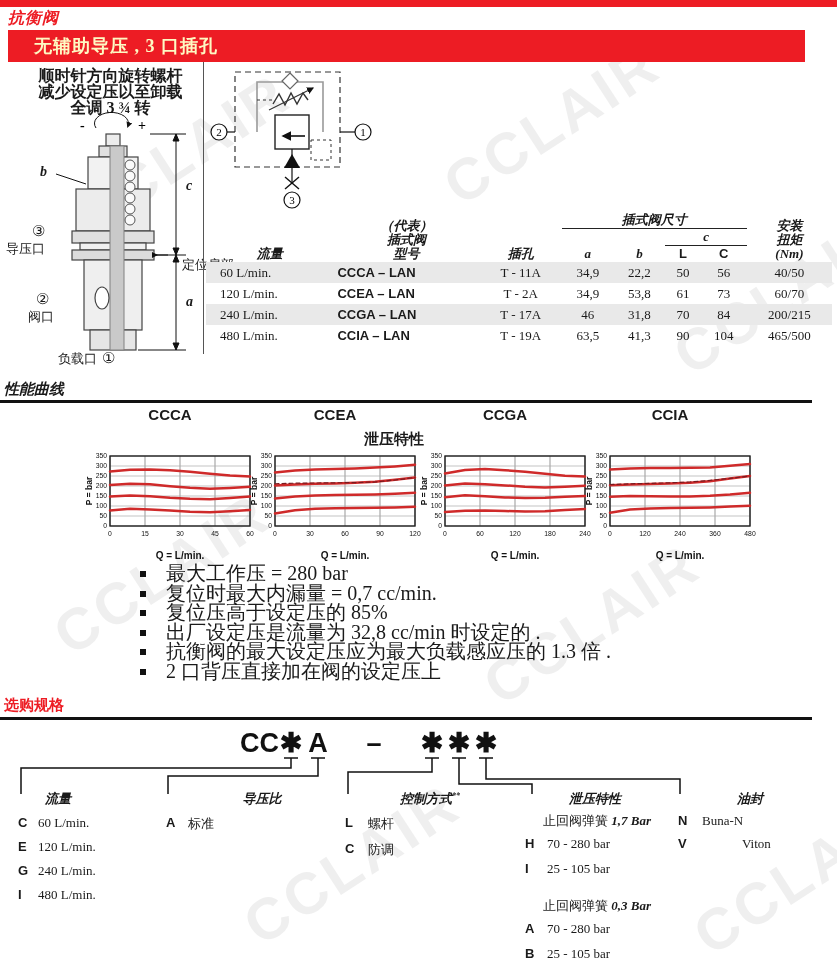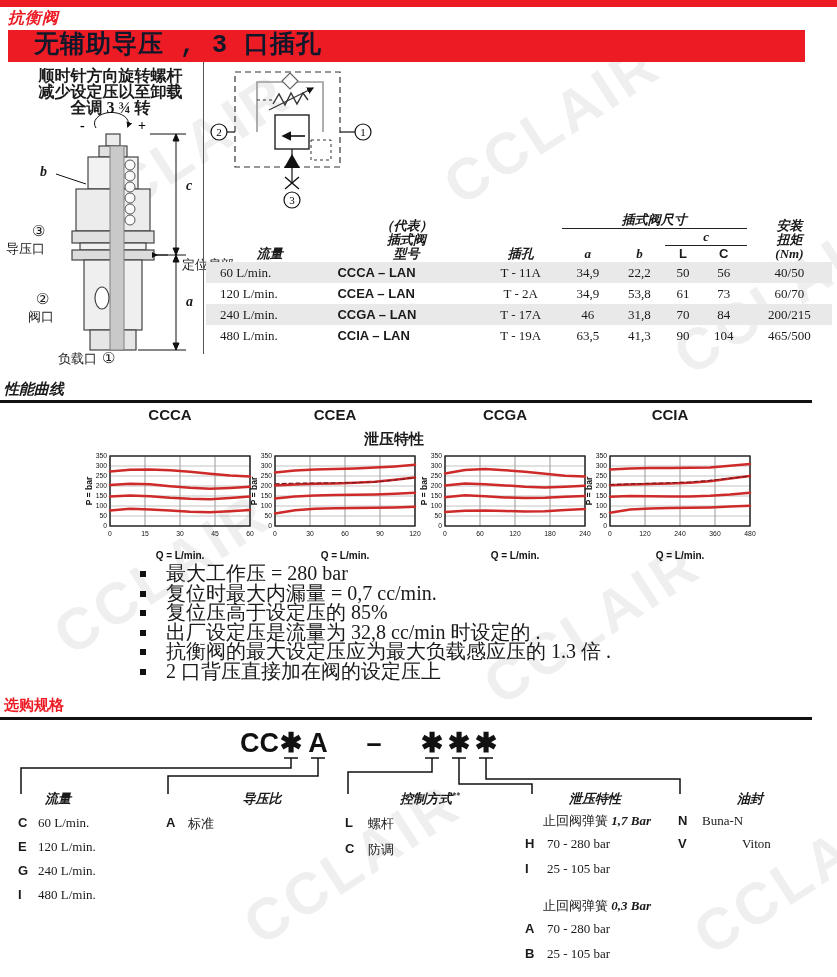--- a/index.html
+++ b/index.html
@@ -2,22 +2,22 @@
 <html><head>
 <meta charset="utf-8">
 <style>
   html,body{margin:0;padding:0;background:#fff;}
   .page{position:relative;width:837px;height:977px;background:#fff;overflow:hidden;
         font-family:"Liberation Serif","DejaVu Serif",serif;color:#1a1a1a;}
   .topbar{position:absolute;left:0;top:0;width:837px;height:7px;background:#ed1c24;}
   .doc-title{position:absolute;left:8px;top:8px;margin:0;font-size:16px;font-weight:bold;
              font-style:italic;color:#ed1c24;letter-spacing:1px;}
   .banner{position:absolute;left:8px;top:30px;width:797px;height:32px;background:#ed1c24;
-          color:#0f172a;font-weight:bold;font-size:25px;line-height:32px;padding-left:26px;
-          box-sizing:border-box;font-family:Liberation Mono, monospace;letter-spacing:1px;}
+          color:#fef9c3;font-weight:bold;font-size:18px;line-height:32px;padding-left:26px;
+          box-sizing:border-box;font-family:Liberation Serif, serif;letter-spacing:1px;}
   .wm{position:absolute;font-family:"Liberation Sans",sans-serif;font-weight:bold;
       color:rgba(130,130,130,0.13);transform:rotate(-33deg);font-size:58px;letter-spacing:4px;
       pointer-events:none;white-space:nowrap;}
   
   .valve-instr{position:absolute;left:18px;top:68px;width:185px;text-align:center;
                font-size:16px;font-weight:bold;line-height:16px;}
   .valve-svg{position:absolute;left:18px;top:108px;}
   .vlabel{position:absolute;font-size:13px;}
   .dimlabel{font-style:italic;font-weight:bold;font-size:14px;}
   .circnum{font-size:15px;}

